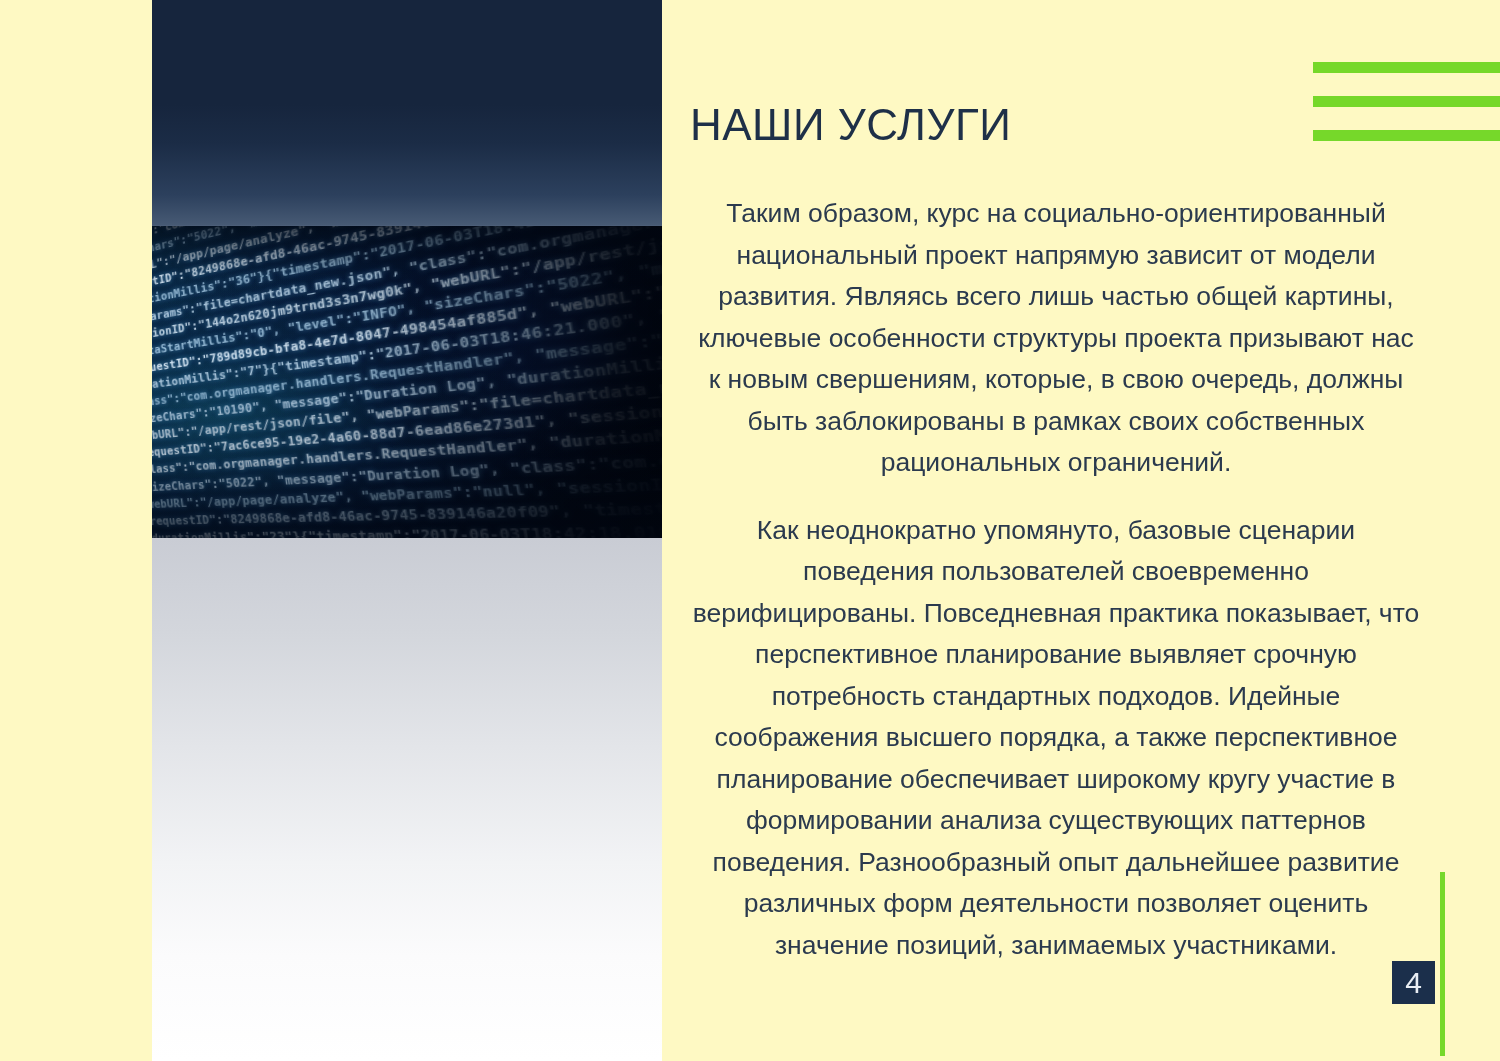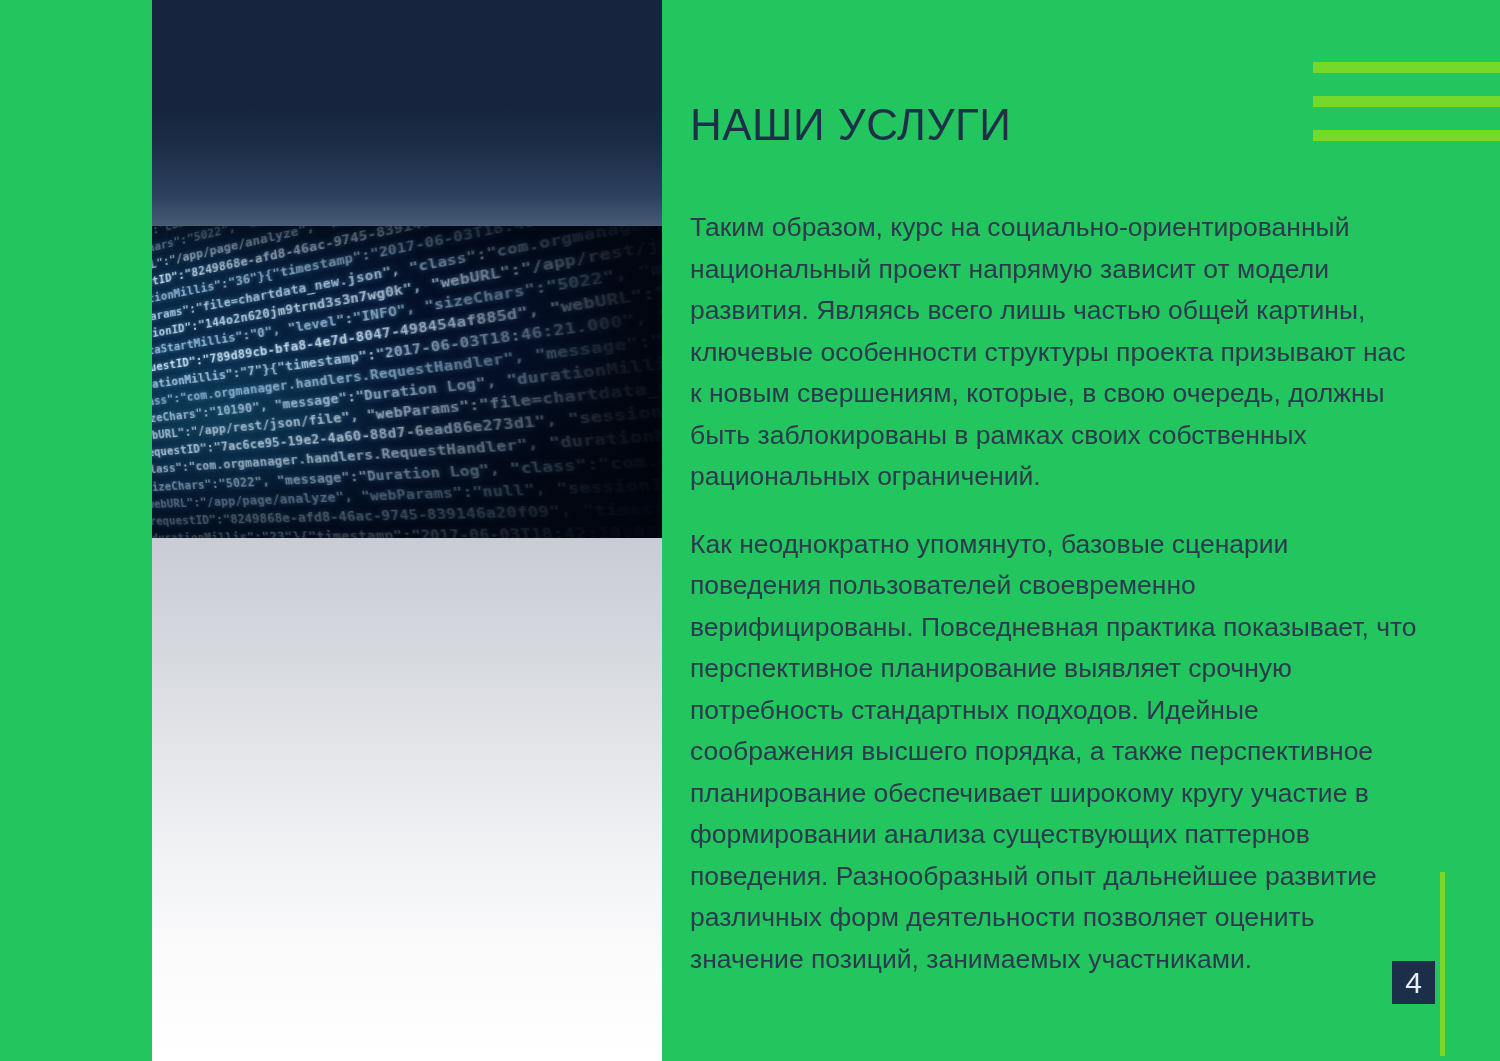--- a/index.html
+++ b/index.html
@@ -12,21 +12,21 @@
     width: 1500px;
     height: 1061px;
     overflow: hidden;
     font-family: "Liberation Sans", "DejaVu Sans", sans-serif;
   }
 
   .slide {
     position: relative;
     width: 1500px;
     height: 1061px;
-    background: #22c55e;
+    background: #fef9c3;
   }
 
   
   .left-panel {
     position: absolute;
     left: 152px;
     top: 0;
     width: 510px;
     height: 1061px;
     overflow: hidden;
@@ -158,22 +158,23 @@
     font-size: 44px;
     font-weight: 400;
     letter-spacing: 0.5px;
     color: #1e3048;
     white-space: nowrap;
   }
 
   .body-copy {
     position: absolute;
     left: 0;
-    top: 207px;
+    top: 193px;
     width: 732px;
+    text-align: center;
   }
 
   .body-copy p {
     margin: 0 0 26px 0;
     font-size: 26.5px;
     line-height: 41.5px;
     color: #2b3a4e;
     font-weight: 400;
   }
   .body-copy p:last-child { margin-bottom: 0; margin-top: 24px; }

